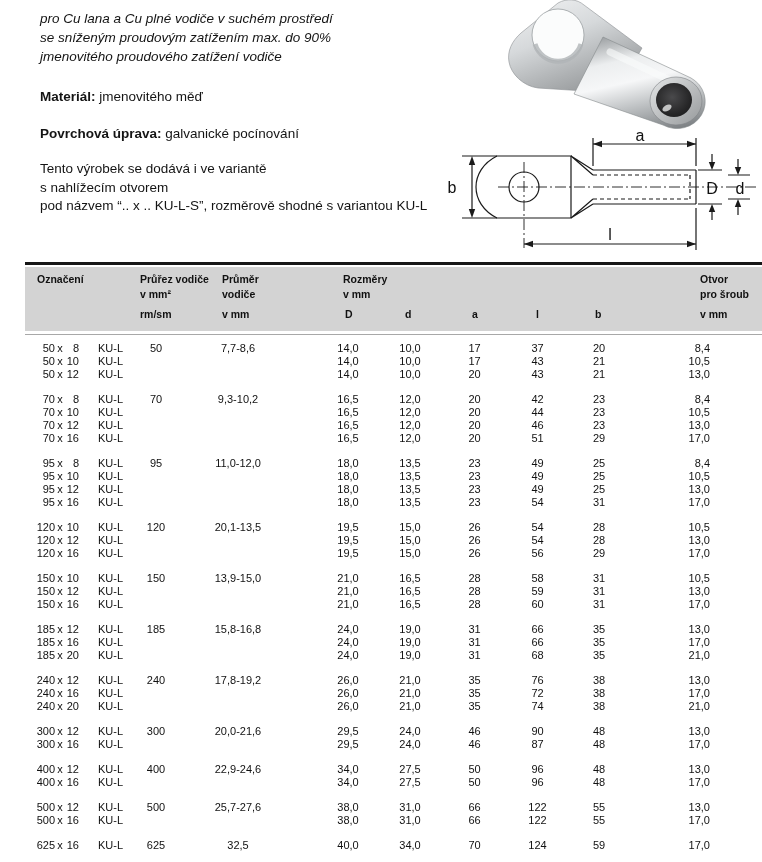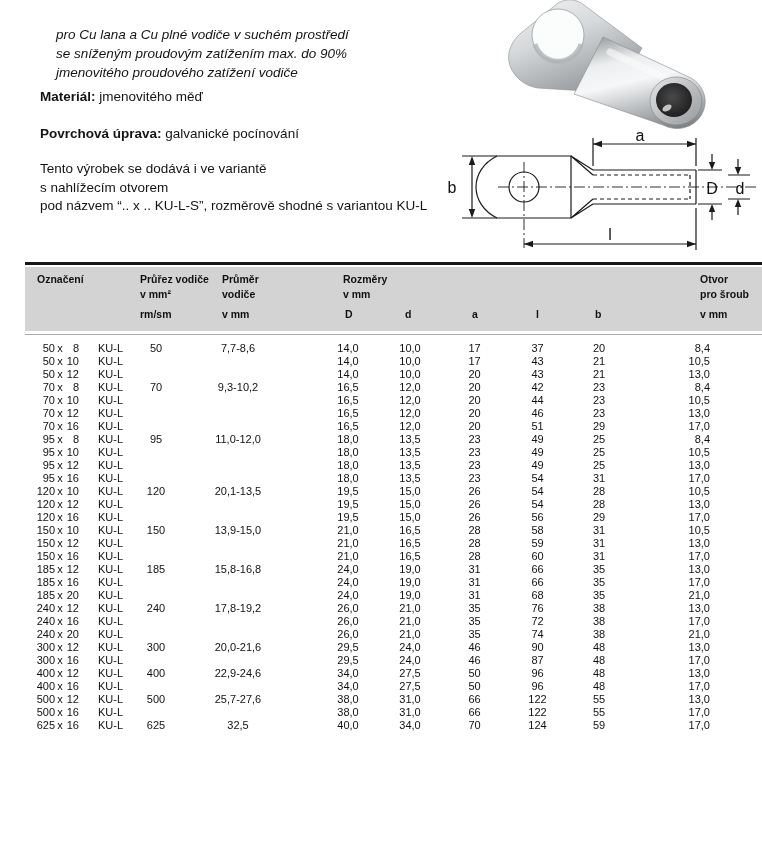--- a/index.html
+++ b/index.html
@@ -1,37 +1,37 @@
 <!DOCTYPE html>
 <html><head>
 <meta charset="utf-8">
 <style>
   html,body{margin:0;padding:0;background:#fff;}
   .page{position:relative;width:762px;height:862px;background:#fff;overflow:hidden;
         font-family:"Liberation Sans",sans-serif;color:#1a1a1a;}
   
-  .intro{position:absolute;left:40px;top:9px;margin:16px;font-size:13.5px;font-style:italic;
+  .intro{position:absolute;left:40px;top:9px;margin:0;font-size:13.5px;font-style:italic;
          line-height:19px;white-space:pre-line;color:#141414;}
   .pline{position:absolute;left:40px;margin:0;font-size:13.5px;line-height:18px;color:#141414;}
   .pline b{font-weight:bold;}
   .material{top:88px;}
   .surface{top:125px;}
   .variant{top:160px;white-space:pre-line;line-height:18.5px;}
   
   .photo{position:absolute;left:490px;top:0;}
   .diagram{position:absolute;left:440px;top:128px;}
   .diagram text{font-family:"Liberation Sans",sans-serif;font-size:16px;fill:#111;}
   
   .tblwrap{position:absolute;left:25px;top:262px;width:737px;}
   .topbar{height:3px;background:#161616;}
   .thead{position:relative;height:64px;background:#d3d3d3;margin-top:2px;}
   .h{position:absolute;font-size:10.5px;font-weight:bold;line-height:15px;color:#111;white-space:nowrap;}
   .rule{height:1px;background:#a8a8a8;margin-top:3px;}
   .tbody{padding-top:6px;}
-  .group + .group{}
+  .group + .group{margin-top:12px;}
   .row{display:grid;grid-template-columns:98px 76px 119px 60px 64px 65px 61px 62px 132px;
        height:13px;align-items:center;font-size:11px;color:#111;}
   .c{text-align:center;}
   .c.cross{padding-right:10px;}
   .c.diam{padding-right:41px;}
   .c.hole{text-align:right;padding-right:52px;}
   .des{display:grid;grid-template-columns:24px 10px 14px auto;padding-left:6px;white-space:nowrap;}
   .des .sz,.des .sc{text-align:right;}
   .des .xx{text-align:center;}
   .des .su{padding-left:3px;text-align:right;}

